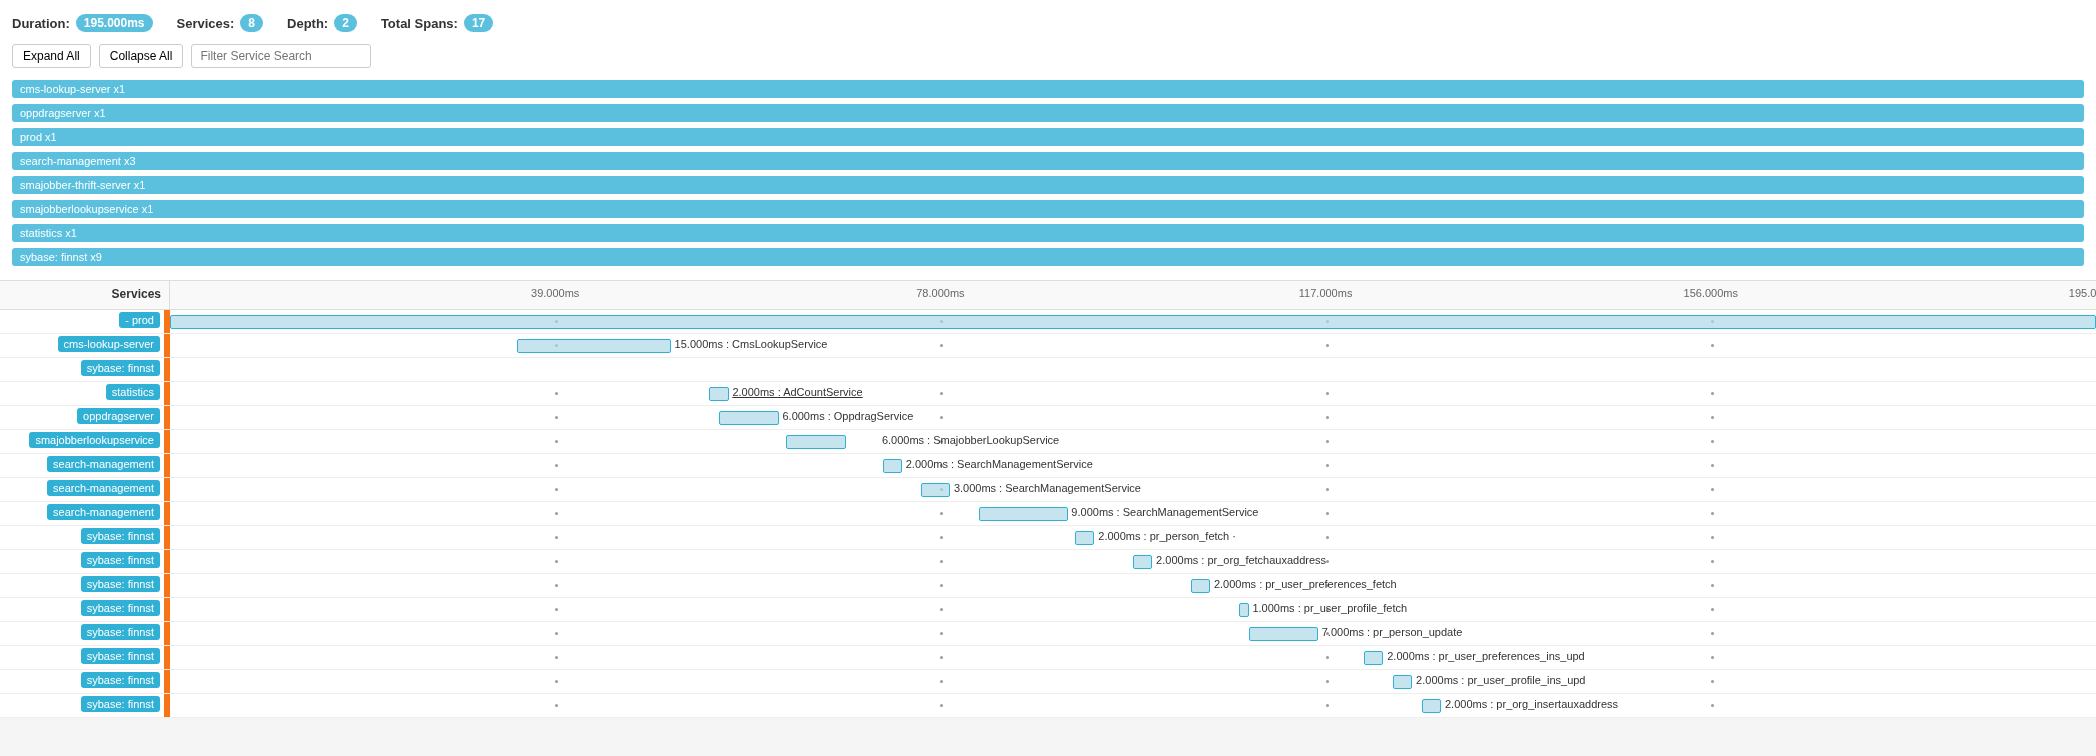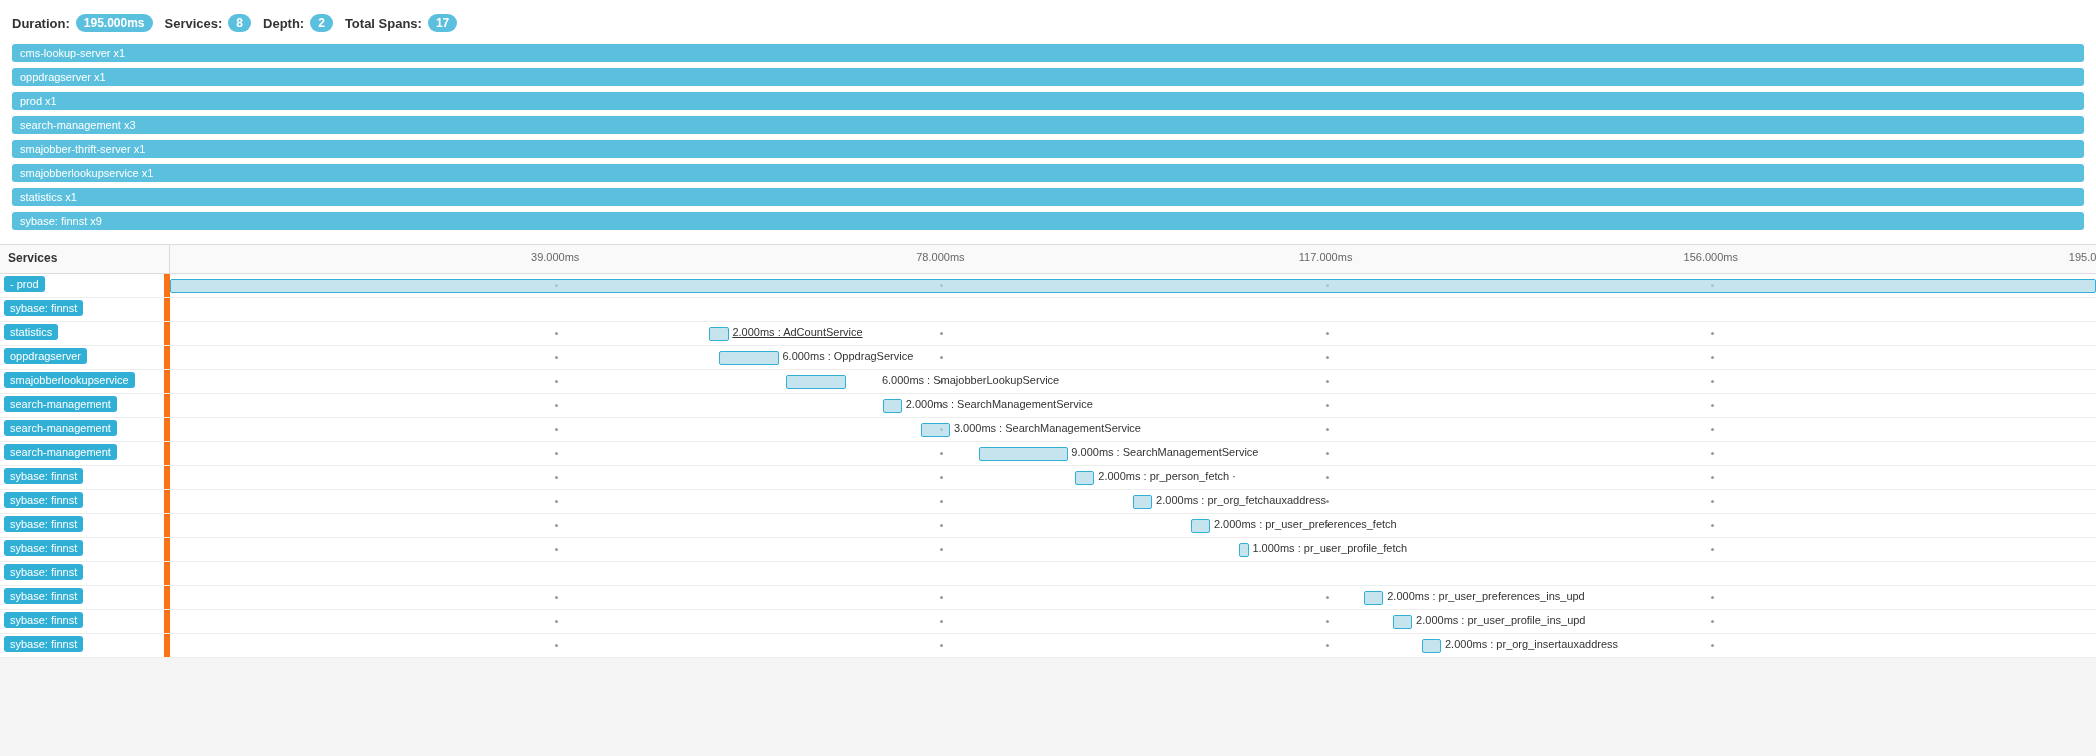--- a/index.html
+++ b/index.html
@@ -7,21 +7,21 @@
 
     .header-section {
       background: #fff;
       border-bottom: 1px solid #ddd;
       padding: 8px 12px;
     }
 
     .stats-row {
       display: flex;
       align-items: center;
-      gap: 12px;
+      gap: 24px;
       padding: 6px 0;
     }
 
     .stat-item {
       display: flex;
       align-items: center;
       gap: 6px;
       font-weight: bold;
       font-size: 13px;
     }
@@ -197,35 +197,40 @@
     <div class="stat-item">
       <span>Depth:</span>
       <span class="badge">2</span>
     </div>
     <div class="stat-item">
       <span>Total Spans:</span>
       <span class="badge">17</span>
     </div>
   </div>
 
+  <div class="controls-row">
+    <button class="btn">Expand All</button>
+    <button class="btn">Collapse All</button>
+    <input class="filter-input" type="text" placeholder="Filter Service Search" style="">
+  </div>
 
   <div class="service-tags-row" id="service-tags-container">
   <span class="service-tag">cms-lookup-server x1</span>
       <span class="service-tag">oppdragserver x1</span>
       <span class="service-tag">prod x1</span>
       <span class="service-tag">search-management x3</span>
       <span class="service-tag">smajobber-thrift-server x1</span>
       <span class="service-tag">smajobberlookupservice x1</span>
       <span class="service-tag">statistics x1</span>
       <span class="service-tag">sybase: finnst x9</span>
     </div>
 </div>
 
 <div class="main-content">
-  <div style="overflow-x: auto;">
+  <div style="overflow-x: auto; text-align: right;">
     <div style="min-width: 1900px;">
 
       <div class="trace-header">
         <div class="services-col">
           <span>Services</span>
         </div>
         <div class="timeline-col" style="position:relative; flex:1; height:28px;">
 
         <div class="timeline-tick" style="left: 20%; top: 6px;">39.000ms</div>
             <div class="timeline-tick" style="left: 40%; top: 6px;">78.000ms</div>
@@ -240,20 +245,31 @@
             <div class="service-cell"><span class="service-label">- prod</span></div>
             <div class="timeline-cell">
               <div class="dot" style="left: 20%;"></div>
               <div class="dot" style="left: 40%;"></div>
               <div class="dot" style="left: 60%;"></div>
               <div class="dot" style="left: 80%;"></div>
               <div class="span-bar" style="left: 0%; width: 100%;"></div>
             </div>
           </div>
           <div class="trace-row">
+            <div class="service-cell"><span class="service-label">cms-lookup-server</span></div>
+            <div class="timeline-cell">
+              <div class="dot" style="left: 20%;"></div>
+              <div class="dot" style="left: 40%;"></div>
+              <div class="dot" style="left: 60%;"></div>
+              <div class="dot" style="left: 80%;"></div>
+              <div class="span-bar" style="left: 18%; width: 8%;"></div>
+              <span class="span-label" style="left: 26.2%;">15.000ms : CmsLookupService</span>
+            </div>
+          </div>
+          <div class="trace-row">
             <div class="service-cell"><span class="service-label">sybase: finnst</span></div>
           </div>
           <div class="trace-row">
             <div class="service-cell"><span class="service-label">statistics</span></div>
             <div class="timeline-cell">
               <div class="dot" style="left: 20%;"></div>
               <div class="dot" style="left: 40%;"></div>
               <div class="dot" style="left: 60%;"></div>
               <div class="dot" style="left: 80%;"></div>
               <div class="span-bar" style="left: 28%; width: 1%;"></div>
@@ -354,20 +370,28 @@
               <div class="dot" style="left: 20%;"></div>
               <div class="dot" style="left: 40%;"></div>
               <div class="dot" style="left: 60%;"></div>
               <div class="dot" style="left: 80%;"></div>
               <div class="span-bar" style="left: 55.5%; width: 0.5%;"></div>
               <span class="span-label" style="left: 56.2%;">1.000ms : pr_user_profile_fetch</span>
             </div>
           </div>
           <div class="trace-row">
             <div class="service-cell"><span class="service-label">sybase: finnst</span></div>
+            <div class="timeline-cell">
+              <div class="dot" style="left: 20%;"></div>
+              <div class="dot" style="left: 40%;"></div>
+              <div class="dot" style="left: 60%;"></div>
+              <div class="dot" style="left: 80%;"></div>
+              <div class="span-bar" style="left: 56%; width: 3.6%;"></div>
+              <span class="span-label" style="left: 59.8%;">7.000ms : pr_person_update</span>
+            </div>
           </div>
           <div class="trace-row">
             <div class="service-cell"><span class="service-label">sybase: finnst</span></div>
             <div class="timeline-cell">
               <div class="dot" style="left: 20%;"></div>
               <div class="dot" style="left: 40%;"></div>
               <div class="dot" style="left: 60%;"></div>
               <div class="dot" style="left: 80%;"></div>
               <div class="span-bar" style="left: 62%; width: 1%;"></div>
               <span class="span-label" style="left: 63.2%;">2.000ms : pr_user_preferences_ins_upd</span>

